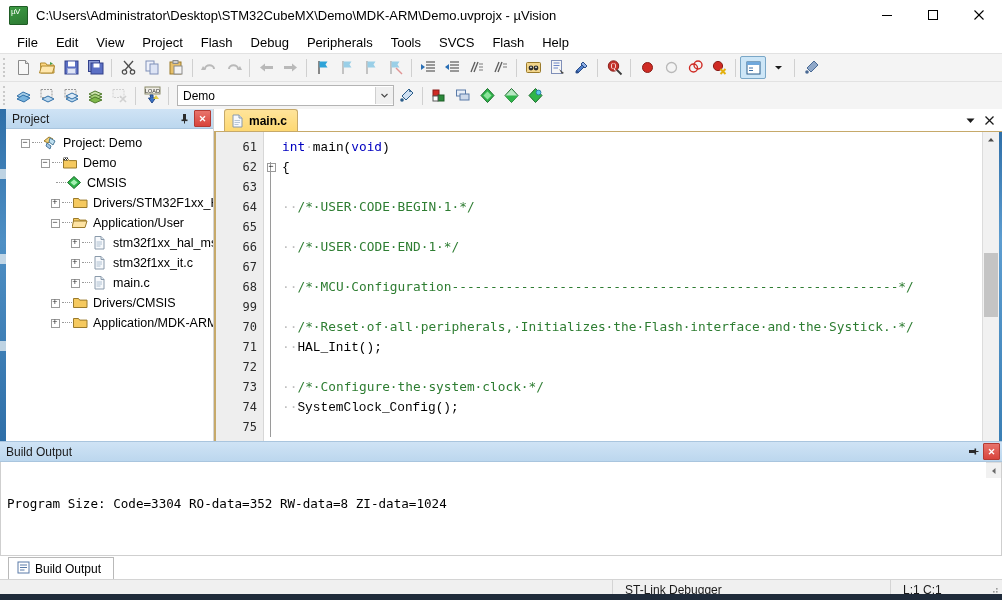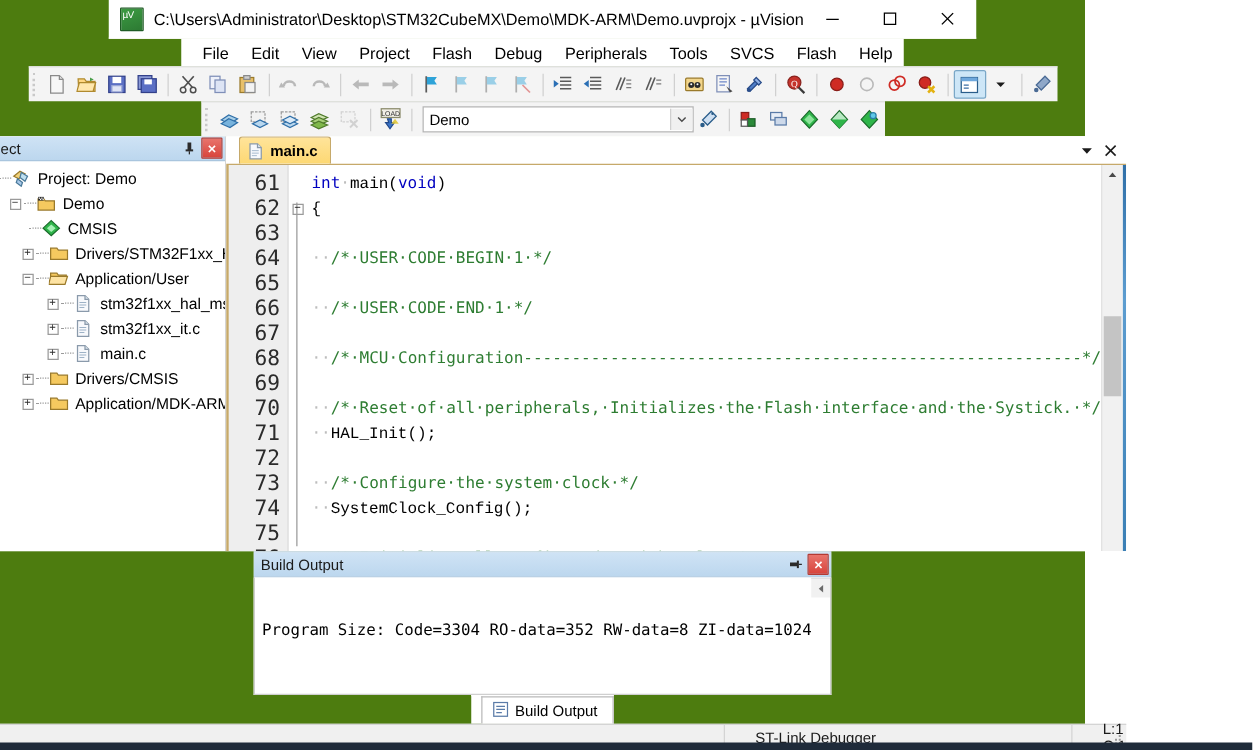--- a/index.html
+++ b/index.html
@@ -5,23 +5,23 @@
   html, body {
     margin: 0; padding: 0;
     width: 1002px; height: 600px;
     overflow: hidden;
     font-family: "Liberation Sans", sans-serif;
     font-size: 12px;
     background: #ffffff;
   }
   #app {
     position: relative;
-    width: 868px; height: 600px;
-    background: #4d7c0f;
-    display: flex; flex-direction: column; align-items: center;
+    width: 1002px; height: 600px;
+    background: #3b82f6;
+    display: flex; flex-direction: column;
   }
 
   
   .titlebar {
     height: 30px; min-height: 30px;
     background: #ffffff;
     display: flex; align-items: center;
     border-bottom: 1px solid #ffffff;
   }
   .app-icon {
@@ -195,21 +195,21 @@
 
   .code-wrap {
     flex: 1; display: flex; position: relative; overflow: hidden;
     border-left: 2px solid #c6a96a;
     background: #ffffff;
   }
   .code-scroll-host { flex: 1; display: flex; min-width: 0; position: relative; }
   .gutter {
     width: 48px; flex: 0 0 auto; background: #eeeeee;
     border-right: 1px solid #d7d7d7;
-    font-family: "DejaVu Sans Mono", monospace; font-size: 17px;
+    font-family: "DejaVu Sans Mono", monospace; font-size: 12px;
     color: #2b2b2b; text-align: right; padding-top: 5px;
     box-sizing: border-box;
   }
   .gutter .ln { height: 20px; line-height: 20px; padding-right: 6px; }
   .fold-col {
     width: 14px; flex: 0 0 auto; background: #ffffff; padding-top: 5px;
     position: relative;
   }
   .fold-col .fl { height: 20px; display: flex; align-items: center; justify-content: center; }
   .fold-box {
@@ -293,21 +293,21 @@
     background: #ffffff; font-size: 12px; color: #000;
   }
 
   
   .statusbar {
     height: 20px; min-height: 20px; flex: 0 0 auto;
     background: #f0f0f0; border-top: 1px solid #d4d4d4;
     display: flex; align-items: center; font-size: 12px; color: #1b1b1b;
     position: relative;
   }
-  .st-cell { height: 20px; display: flex; align-items: center; padding-left: 24px;
+  .st-cell { height: 20px; display: flex; align-items: center; padding-left: 12px;
              border-left: 1px solid #d4d4d4; box-sizing: border-box; }
   .st-grip {
     position: absolute; right: 2px; bottom: 2px; width: 12px; height: 12px;
   }
   .taskbar-peek {
     position: absolute; left:0; bottom:0; width: 1002px; height: 6px;
     background: #1f2b3a;
   }
 </style>
 </head>
@@ -950,21 +950,21 @@
 
           <div class="gutter">
             <div class="ln">61</div>
             <div class="ln">62</div>
             <div class="ln">63</div>
             <div class="ln">64</div>
             <div class="ln">65</div>
             <div class="ln">66</div>
             <div class="ln">67</div>
             <div class="ln">68</div>
-            <div class="ln">69</div>
+            <div class="ln">99</div>
             <div class="ln">70</div>
             <div class="ln">71</div>
             <div class="ln">72</div>
             <div class="ln">73</div>
             <div class="ln">74</div>
             <div class="ln">75</div>
             <div class="ln">76</div>
 
           </div>
 

